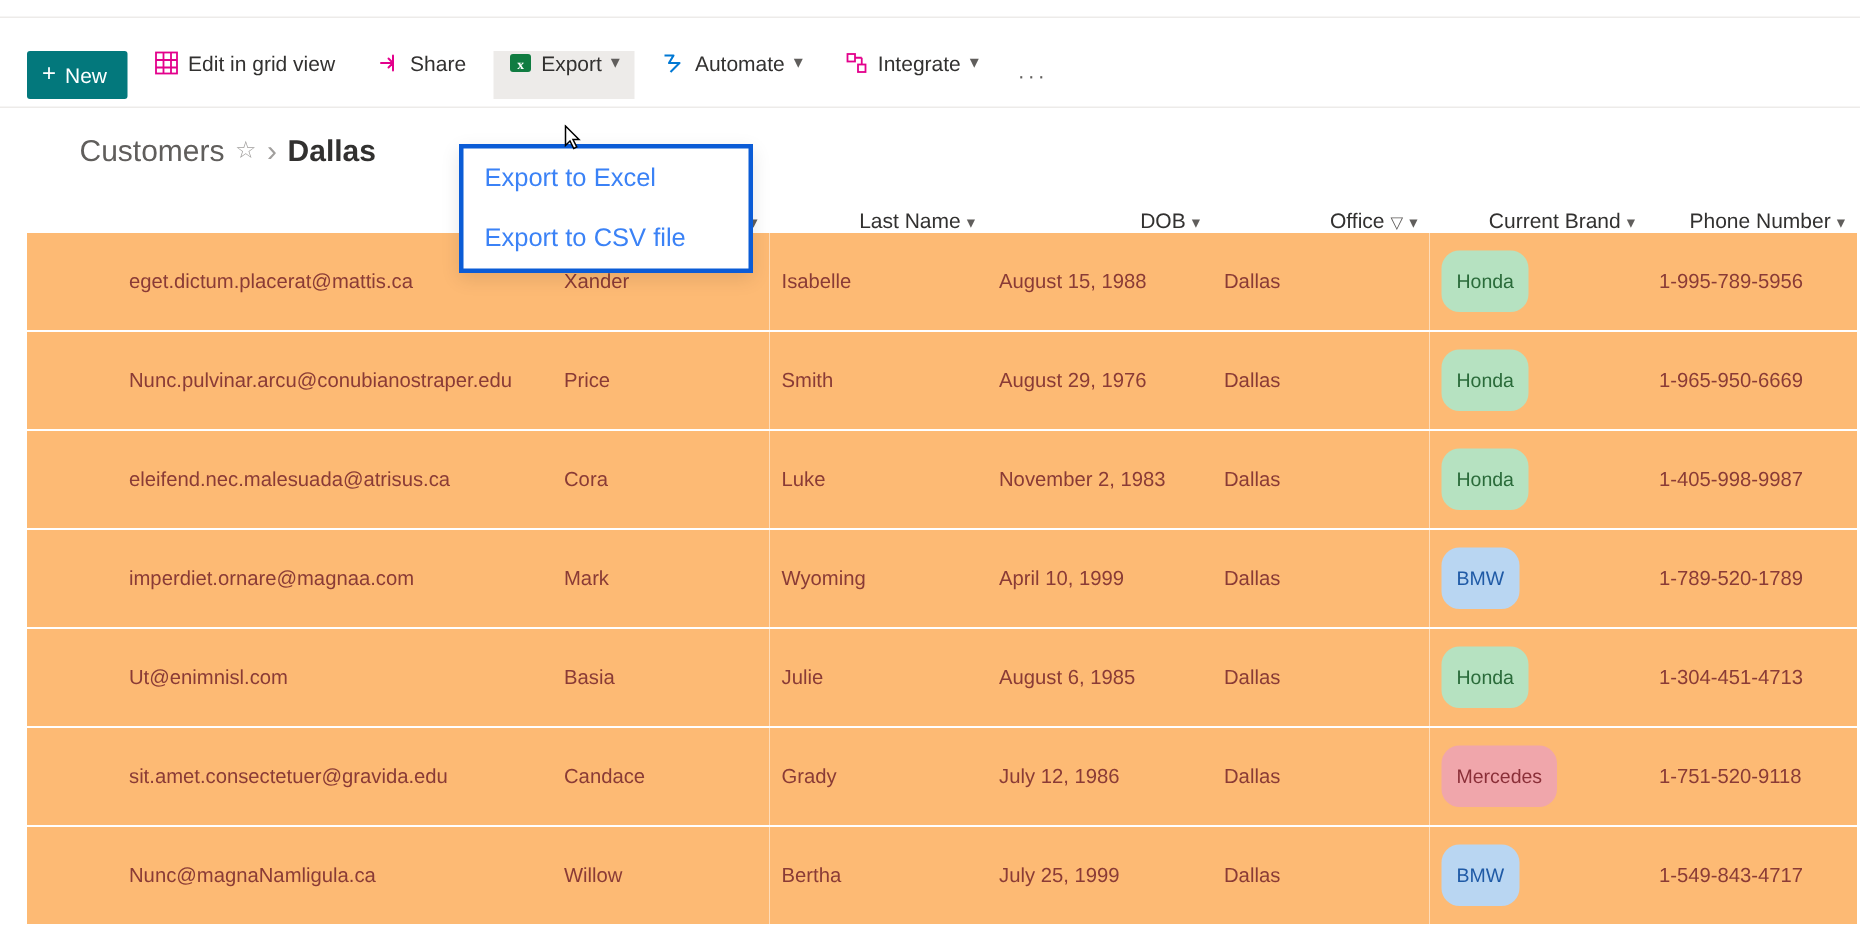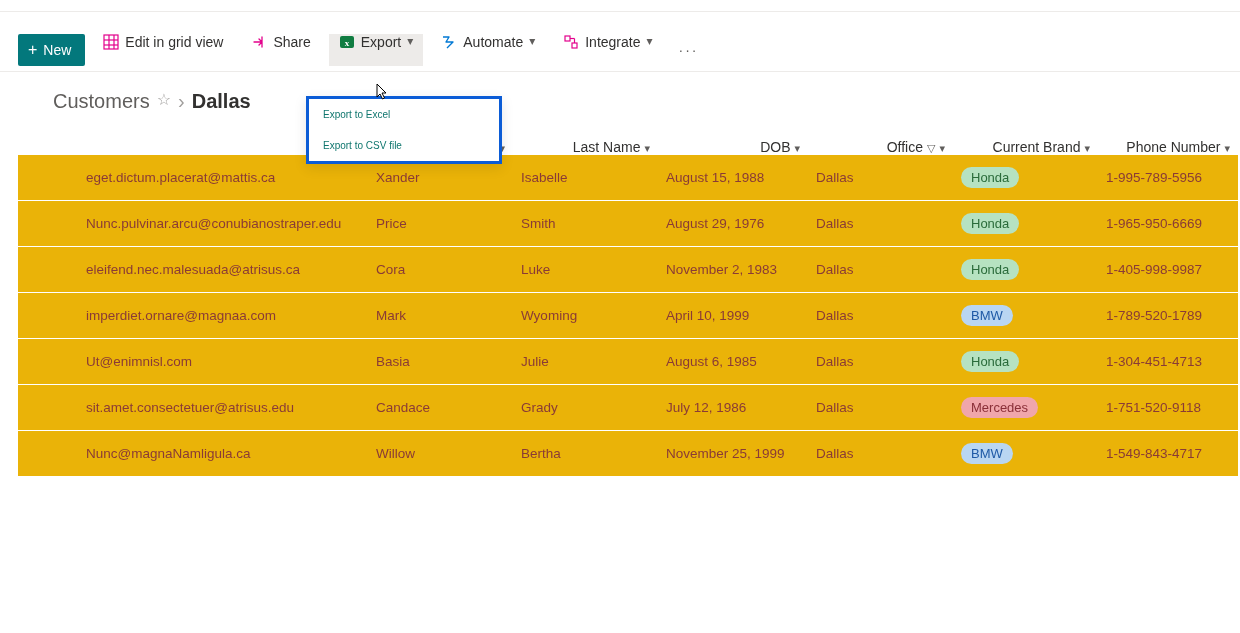--- a/index.html
+++ b/index.html
@@ -73,23 +73,23 @@
     top: 96px;
     left: 306px;
     width: 196px;
     background: #fff;
     border: 3px solid #0b5cd6;
     z-index: 50;
     box-shadow: 0 4px 12px rgba(0,0,0,0.1);
   }
   .dropdown-item {
     padding: 10px 14px;
-    font-size: 10px;
+    font-size: 17px;
     cursor: pointer;
-    color: #0f766e;
+    color: #3b82f6;
   }
   .cursor-pointer {
     position: absolute;
     top: 83px;
     left: 375px;
     width: 16px; height: 20px;
     z-index: 60;
     pointer-events: none;
   }
   .table-wrap {
@@ -105,42 +105,42 @@
     text-align: right;
     font-weight: 400;
     font-size: 14px;
     color: #323130;
     padding: 10px 8px 0 8px;
     white-space: nowrap;
   }
   th .sort-chev { font-size: 11px; color: #605e5c; margin-left: 4px; }
   th .filter-ic { font-size: 11px; color: #605e5c; margin-left: 4px; }
   tbody tr {
-    background: #eab308;
+    background: #fdba74;
     border-bottom: 1px solid #fff;
   }
   td {
     padding: 12px 8px;
     font-size: 13.5px;
     color: #8a3b36;
     white-space: nowrap;
     overflow: hidden;
     text-overflow: ellipsis;
   }
   .col-lead { width: 60px; }
   .col-title   { width: 290px; }
   .col-first   { width: 145px; }
   .col-last    { width: 145px; }
   .col-dob     { width: 150px; }
   .col-office  { width: 145px; }
   .col-brand   { width: 145px; }
   .col-phone   { width: 140px; }
   .pill {
     display: inline-block;
-    padding: 3px 10px;
+    padding: 13px 10px;
     border-radius: 12px;
     font-size: 13px;
   }
   .pill-green { background: #b6e2c1; color: #2a6b3a; }
   .pill-yellow { background: #f6e0a4; color: #7a5b12; }
   .pill-blue { background: #b9d6f2; color: #1f5aa6; }
   .pill-pink { background: #f0a6ab; color: #8a2f38; }
 </style>
 </head>
 <body>
@@ -300,33 +300,33 @@
           <td>Ut@enimnisl.com</td>
           <td>Basia</td>
           <td>Julie</td>
           <td>August 6, 1985</td>
           <td>Dallas</td>
           <td><span class="pill pill-green">Honda</span></td>
           <td>1-304-451-4713</td>
         </tr>
         <tr>
           <td></td>
-          <td>sit.amet.consectetuer@atrisus.edu</td>
+          <td>sit.amet.consectetuer@gravida.edu</td>
           <td>Candace</td>
           <td>Grady</td>
           <td>July 12, 1986</td>
           <td>Dallas</td>
           <td><span class="pill pill-pink">Mercedes</span></td>
           <td>1-751-520-9118</td>
         </tr>
         <tr>
           <td></td>
           <td>Nunc@magnaNamligula.ca</td>
           <td>Willow</td>
           <td>Bertha</td>
-          <td>November 25, 1999</td>
+          <td>July 25, 1999</td>
           <td>Dallas</td>
           <td><span class="pill pill-blue">BMW</span></td>
           <td>1-549-843-4717</td>
         </tr>
       </tbody>
   </table>
 </div>
 
 </body></html>

